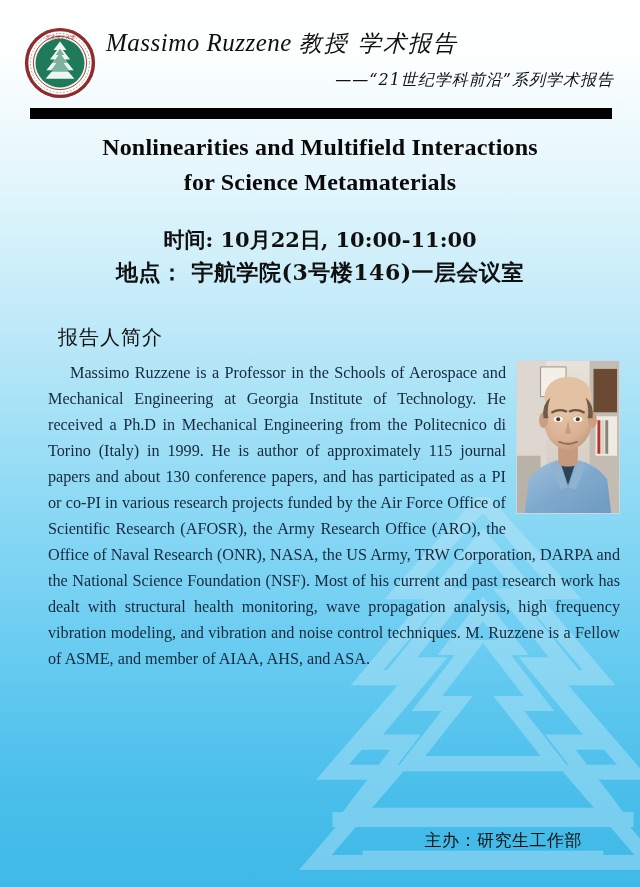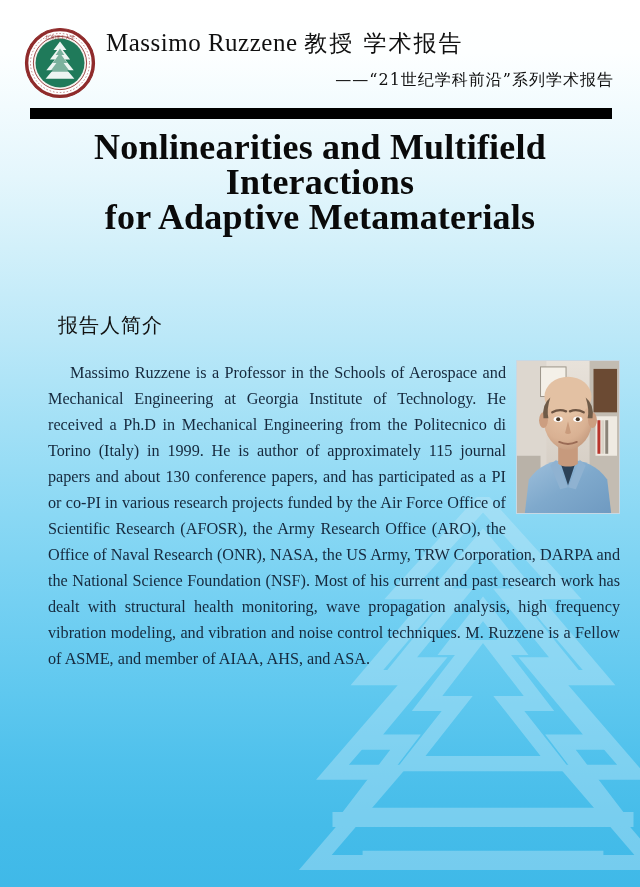--- a/index.html
+++ b/index.html
@@ -41,20 +41,21 @@
     opacity: 0.40;
     pointer-events: none;
   }
   .watermark svg { width: 100%; height: 100%; display: block; }
 
   
   .header {
     position: absolute;
     top: 0; left: 0; right: 0;
     height: 108px;
+    font-style: italic;
   }
   .logo {
     position: absolute;
     left: 24px;
     top: 27px;
     width: 72px;
     height: 72px;
   }
   .logo svg { width: 100%; height: 100%; display: block; }
 
@@ -91,21 +92,21 @@
     background: #000000;
   }
 
   
   .title {
     position: absolute;
     top: 130px;
     left: 36px;
     width: 568px;
     text-align: center;
-    font-size: 36px;
+    font-size: 24px;
     font-weight: bold;
     line-height: 35px;
     color: #0a0a0a;
     letter-spacing: 0.2px;
   }
   .title .l2 { display: block; }
 
   
   .meta {
     position: absolute;
@@ -117,21 +118,21 @@
     line-height: 32px;
     color: #101010;
     font-family: "DejaVu Serif", "Liberation Serif", serif;
   }
   .meta .time { font-size: 21px; display: block; }
   .meta .place { font-size: 22px; display: block; letter-spacing: 0.5px; }
 
   
   .bio-heading {
     position: absolute;
-    top: 312px;
+    top: 324px;
     left: 58px;
     font-size: 20px;
     font-family: Liberation Serif, serif;
     color: #111111;
     letter-spacing: 1px;
   }
   .bio {
     position: absolute;
     top: 360px;
     left: 48px;
@@ -217,23 +218,27 @@
       <span class="cn">教授 学术报告</span>
     </div>
 
     <div class="header-line2">——“21世纪学科前沿”系列学术报告</div>
 
     <div class="rule"></div>
   </div>
 
   <div class="title">
     <span class="l1">Nonlinearities and Multifield Interactions</span>
-    <span class="l2">for Adaptive Metamaterials</span>
-  </div>
-
+    <span class="l2">for Science Metamaterials</span>
+  </div>
+
+  <div class="meta">
+    <span class="time">时间: 10月22日, 10:00-11:00</span>
+    <span class="place">地点： 宇航学院(3号楼146)一层会议室</span>
+  </div>
 
   <div class="bio-heading">报告人简介</div>
 
   <div class="bio">
     <div class="portrait">
       <svg viewBox="0 0 104 154" preserveAspectRatio="none" xmlns="http://www.w3.org/2000/svg" aria-hidden="true">
         <defs>
           <linearGradient id="wallg" x1="0" y1="0" x2="0" y2="1">
             <stop offset="0" stop-color="#e8e2da"></stop>
             <stop offset="1" stop-color="#cfc7bd"></stop>
@@ -287,15 +292,16 @@
         <path d="M43 82 q9 4 18 0" stroke="#9a6b55" stroke-width="2" fill="none" stroke-linecap="round"></path>
 
         <path d="M27 58 q-2 -14 7 -21 q-4 12 -2 21 Z" fill="#6f5b48"></path>
         <path d="M77 58 q2 -14 -7 -21 q4 12 2 21 Z" fill="#6f5b48"></path>
       </svg>
     </div>
     <span class="indent"></span><span>Massimo Ruzzene is a Professor in the Schools of Aerospace and Mechanical Engineering at Georgia Institute of Technology. He received a Ph.D in Mechanical Engineering from the Politecnico di Torino (Italy) in 1999. He is author of approximately 115 journal papers and about 130 conference papers, and has participated as a PI or co-PI in various research projects funded by the Air Force Office of Scientific Research (AFOSR), the Army Research Office (ARO), the Office of Naval Research (ONR), NASA, the US Army, TRW Corporation, DARPA and the National Science Foundation (NSF). Most of his current and past research work has dealt with structural health monitoring, wave propagation analysis, high frequency vibration modeling, and vibration and noise control techniques. M. Ruzzene is a Fellow of ASME, and member of AIAA, AHS, and ASA.</span>
   </div>
 
   <div class="footer">
+    <div>主办：研究生工作部</div>
   </div>
 
 </div>
 
 </body></html>

